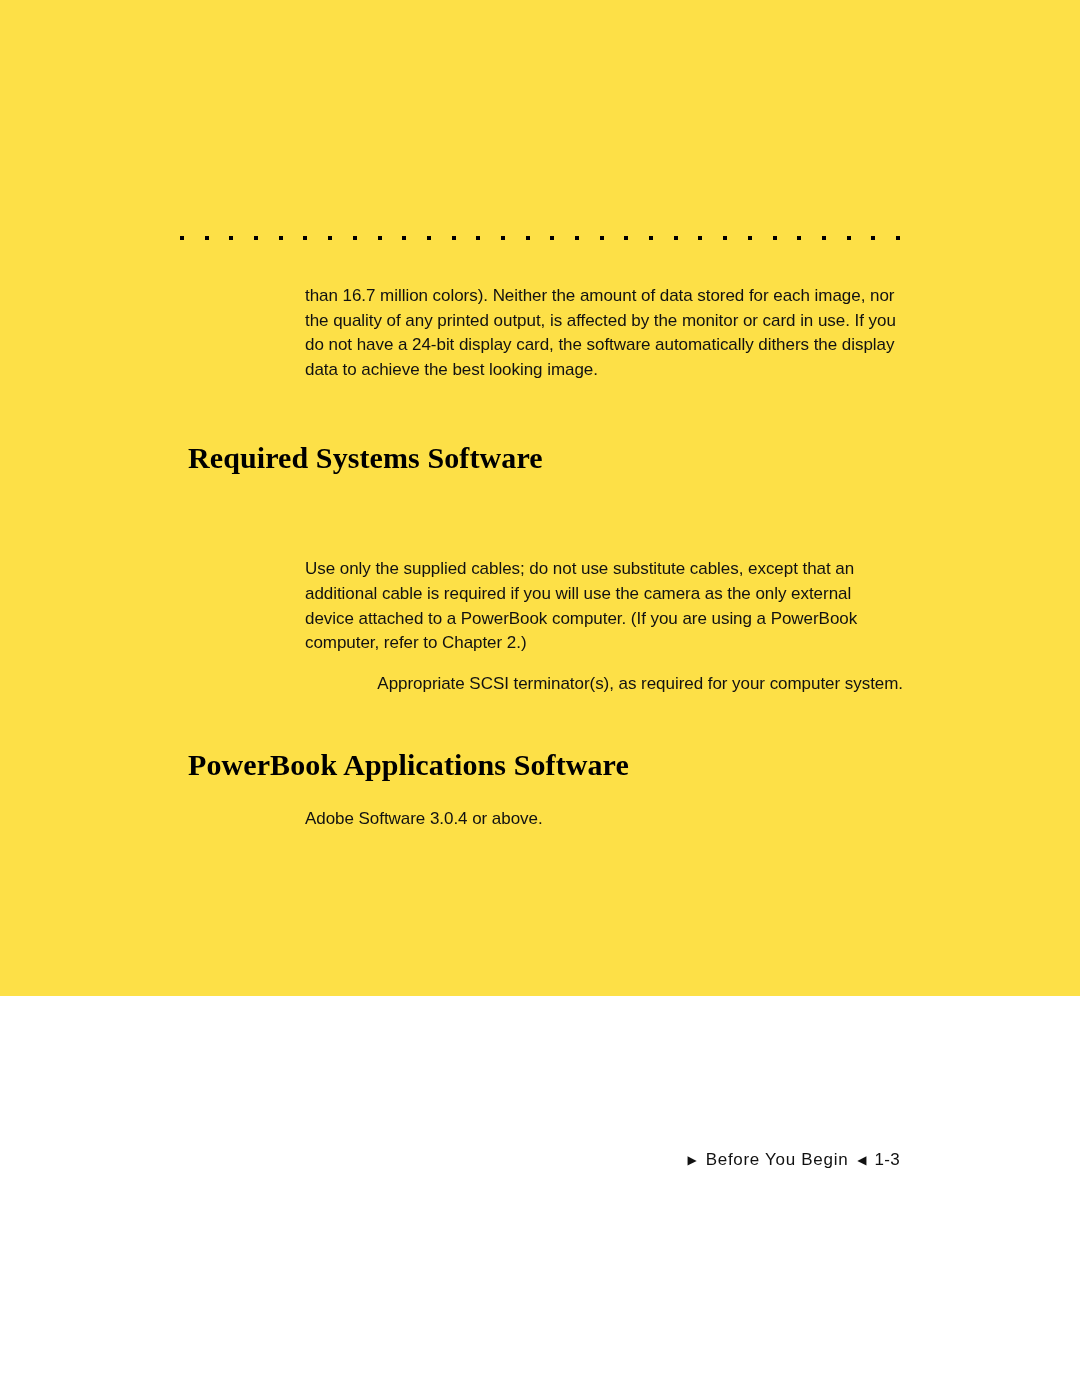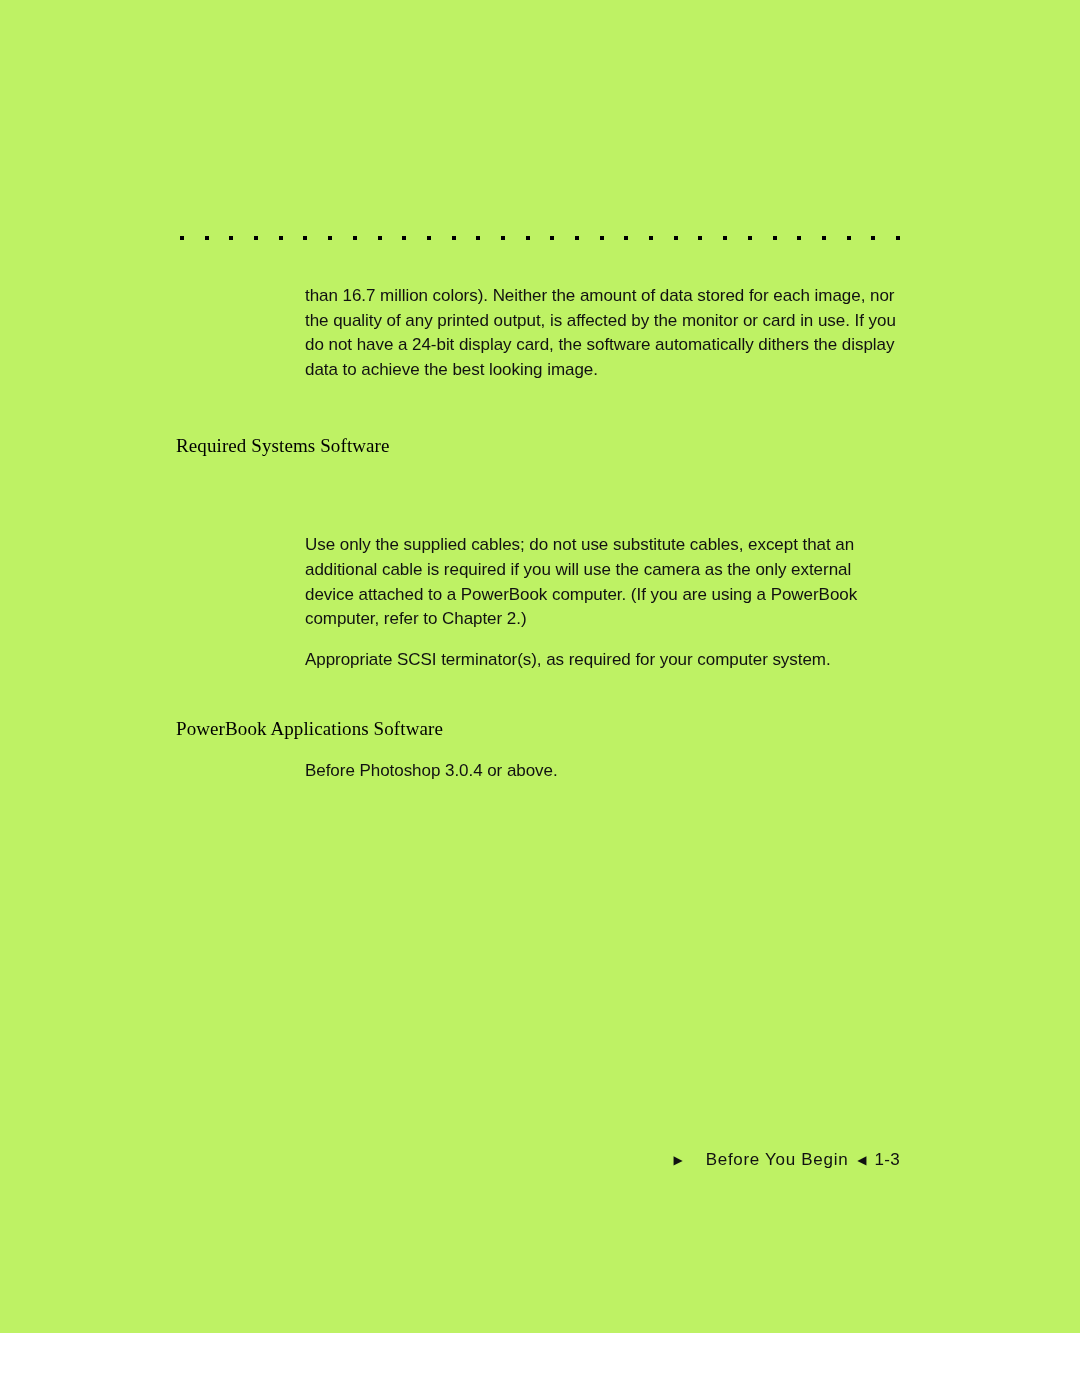--- a/index.html
+++ b/index.html
@@ -13,22 +13,22 @@
     position: relative;
     font-family: "Liberation Sans", sans-serif;
     color: #000000;
     overflow: hidden;
   }
 
   .page {
     position: absolute;
     inset: 0;
     width: 1080px;
-    height: 1333px;
-    background: #bef264;
+    height: 996px;
+    background: #fde047;
   }
 
   
   .dot-rule {
     position: absolute;
     left: 180px;
     top: 234px;
     width: 720px;
     height: 8px;
     display: flex;
@@ -59,27 +59,28 @@
     margin: 0;
     font-family: "Liberation Sans", sans-serif;
     font-size: 17px;
     line-height: 24.6px;
     color: #111111;
     letter-spacing: -0.05px;
   }
 
   p.body + p.body {
     margin-top: 16px;
+    text-align: right;
   }
 
   h2.heading {
-    margin: 0;
+    margin: 12px;
     font-family: "Liberation Serif", serif;
-    font-weight: normal;
-    font-size: 19px;
+    font-weight: bold;
+    font-size: 30px;
     line-height: 30px;
     color: #000000;
     letter-spacing: 0.1px;
   }
 
   
   .sec-gap-lg { height: 49px; }    
   .sec-gap-sm { height: 15px; }    
   .sec-gap-md { height: 42px; }    
 
@@ -96,21 +97,21 @@
     font-size: 17px;
     color: #111111;
   }
   .footer .tri {
     font-size: 12px;
     line-height: 1;
     display: inline-block;
   }
   .footer .tri-left  { margin-right: 9px; }
   .footer .tri-right { margin-left: 9px; }
-  .footer .chapter-name { letter-spacing: 0.7px; margin-left: 14px; }
+  .footer .chapter-name { letter-spacing: 0.7px; }
   .footer .page-num { margin-left: 8px; letter-spacing: 0.3px; }
 </style>
 </head>
 <body>
 
 <div class="page">
 
   <div class="dot-rule">
     <span class="dot"></span>
     <span class="dot"></span>
@@ -167,21 +168,21 @@
       <p class="body">Appropriate SCSI terminator(s), as required for your computer system.</p>
     </div>
 
     <div class="sec-gap-md"></div>
 
     <h2 class="heading">PowerBook Applications Software</h2>
 
     <div class="sec-gap-sm"></div>
 
     <div class="body-block">
-      <p class="body">Before Photoshop 3.0.4 or above.</p>
+      <p class="body">Adobe Software 3.0.4 or above.</p>
     </div>
 
   </div>
 
   <div class="footer">
     <span class="tri tri-left">▶</span>
     <span class="chapter-name">Before You Begin</span>
     <span class="tri tri-right">◀</span>
     <span class="page-num">1-3</span>
   </div>

